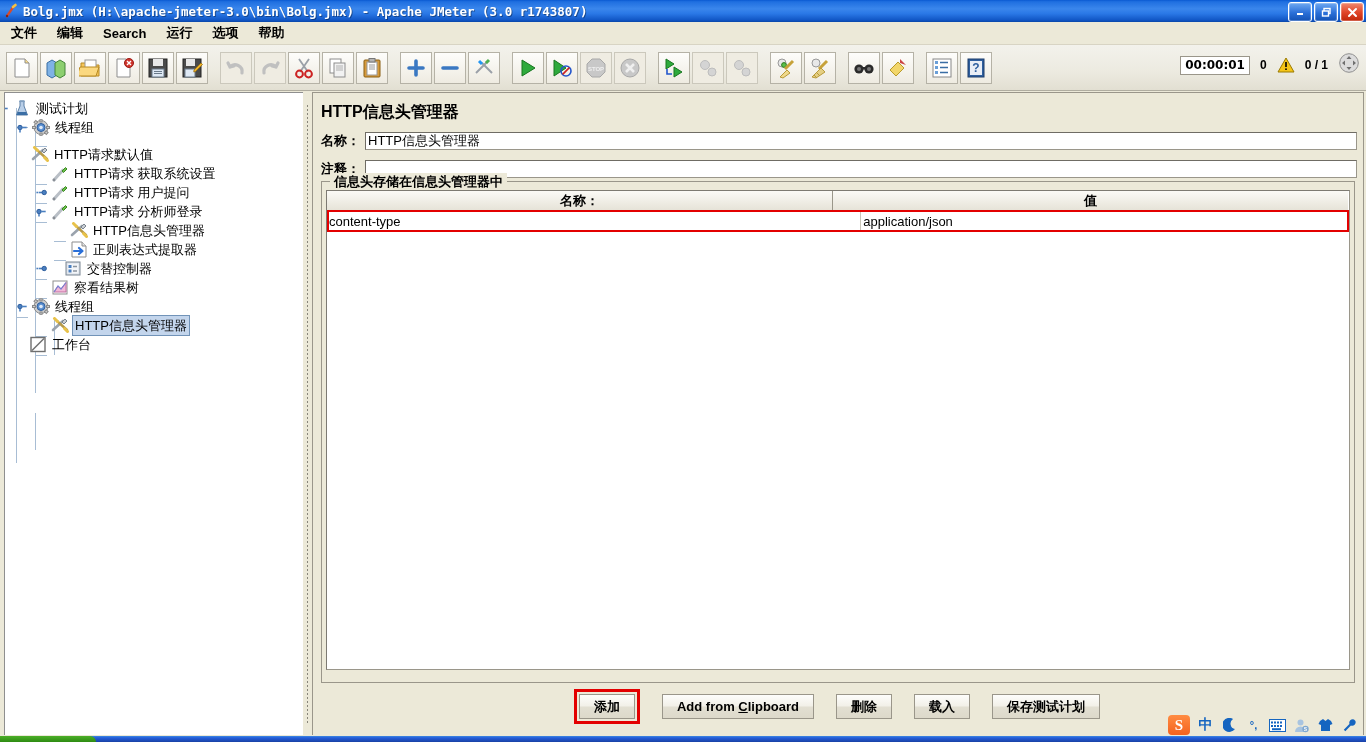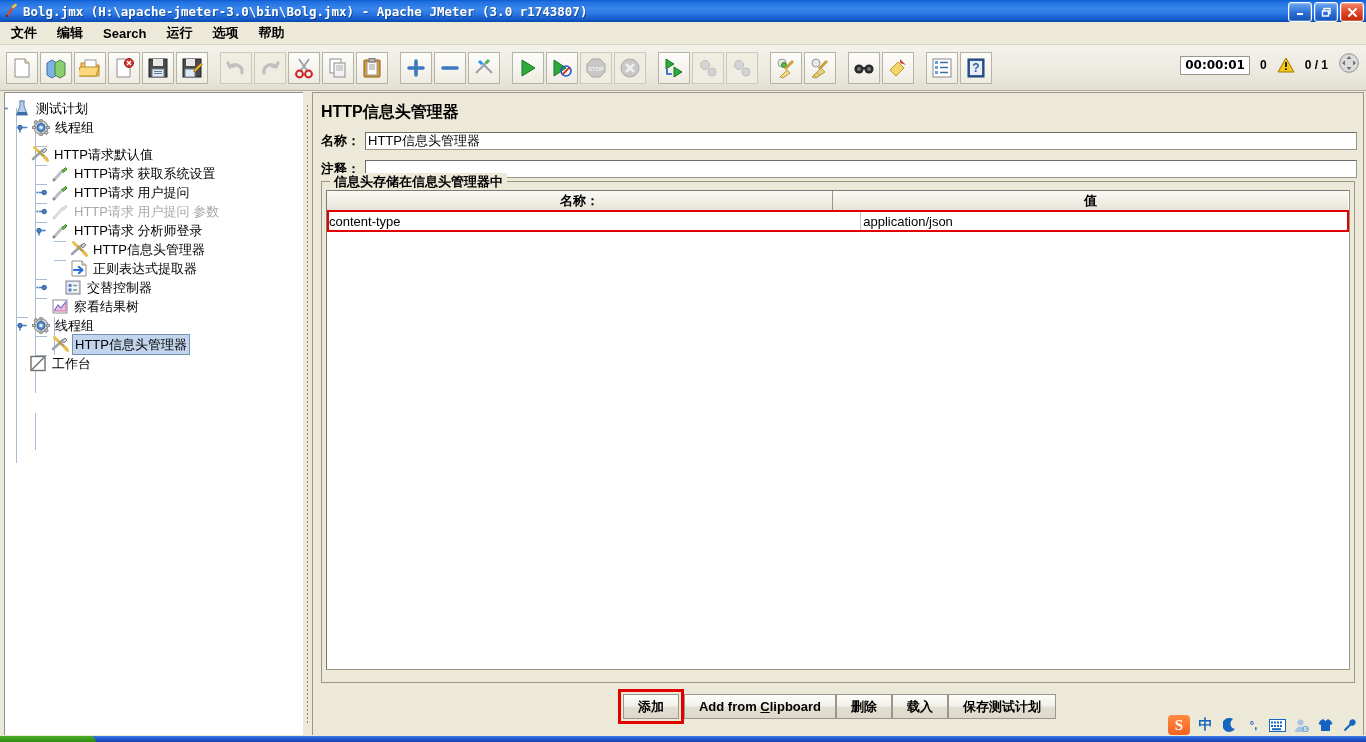--- a/index.html
+++ b/index.html
@@ -217,21 +217,21 @@
   .row-highlight {
     position: absolute; left: 0px; top: 19px;
     width: 1022px; height: 22px;
     border: 2px solid #e30000;
     box-sizing: border-box;
     pointer-events: none;
   }
 
   .btn-bar {
     position: absolute; left: 0; top: 596px; width: 1048px;
-    display: flex; justify-content: center; align-items: center; gap: 0;
+    display: flex; justify-content: center; align-items: center; gap: 22px;
   }
   .jbtn {
     background: linear-gradient(to bottom,#fdfdfb 0%,#f2f0e8 48%,#e2dfd2 52%,#ddd9ca 100%);
     border: 1px solid #9a968a;
     font-size: 13px; font-weight: bold; color:#000;
     padding: 4px 14px; line-height: 15px;
     white-space: nowrap; cursor: default;
   }
   .btn-outline {
     border: 3px solid #e30000;
@@ -648,35 +648,20 @@
               <circle cx="8.2" cy="5.5" r="2.2" fill="#4a7fc0" stroke="#2f5f9e"></circle>
               <path d="M0.4 5.5 h2" stroke="#4a7fc0" stroke-width="1.6"></path>
             </svg>
           </span>
           <span class="ticon"><svg width="18" height="17" viewBox="0 0 18 17">
               <path d="M3 15 L12 5" stroke="#b9bfc6" stroke-width="3" stroke-linecap="round"></path>
               <path d="M11 6 l3.5 -3.5 1.5 1.5 L12.5 7.5z" fill="#6abf4a" stroke="#3c8a22"></path>
               <circle cx="3" cy="15" r="1.4" fill="#8a8f96"></circle>
             </svg></span>
           <span class="tlabel">HTTP请求 用户提问</span>
-        </div>
-        <div class="tnode dim" style="padding-left:46px;">
-          <span class="handle" style="left:31px;top:4px;">
-            <svg width="11" height="11" viewBox="0 0 11 11">
-              <path d="M3 5.5 h6" stroke="#4a7fc0" stroke-width="1.6"></path>
-              <circle cx="8.2" cy="5.5" r="2.2" fill="#4a7fc0" stroke="#2f5f9e"></circle>
-              <path d="M0.4 5.5 h2" stroke="#4a7fc0" stroke-width="1.6"></path>
-            </svg>
-          </span>
-          <span class="ticon"><svg width="18" height="17" viewBox="0 0 18 17">
-              <path d="M3 15 L12 5" stroke="#dcdcdc" stroke-width="3" stroke-linecap="round"></path>
-              <path d="M11 6 l3.5 -3.5 1.5 1.5 L12.5 7.5z" fill="#e6e6e6" stroke="#cccccc"></path>
-              <circle cx="3" cy="15" r="1.4" fill="#d8d8d8"></circle>
-            </svg></span>
-          <span class="tlabel">HTTP请求 用户提问 参数</span>
         </div>
         <div class="tnode" style="padding-left:46px;">
           <span class="handle" style="left:31px;top:4px;">
             <svg width="11" height="11" viewBox="0 0 11 11">
               <circle cx="3" cy="5.5" r="2.2" fill="#4a7fc0" stroke="#2f5f9e"></circle>
               <path d="M5.2 5.5 h4.5" stroke="#4a7fc0" stroke-width="1.6"></path>
               <path d="M3 7.7 v2.8" stroke="#4a7fc0" stroke-width="1.6"></path>
             </svg>
           </span>
           <span class="ticon"><svg width="18" height="17" viewBox="0 0 18 17">

